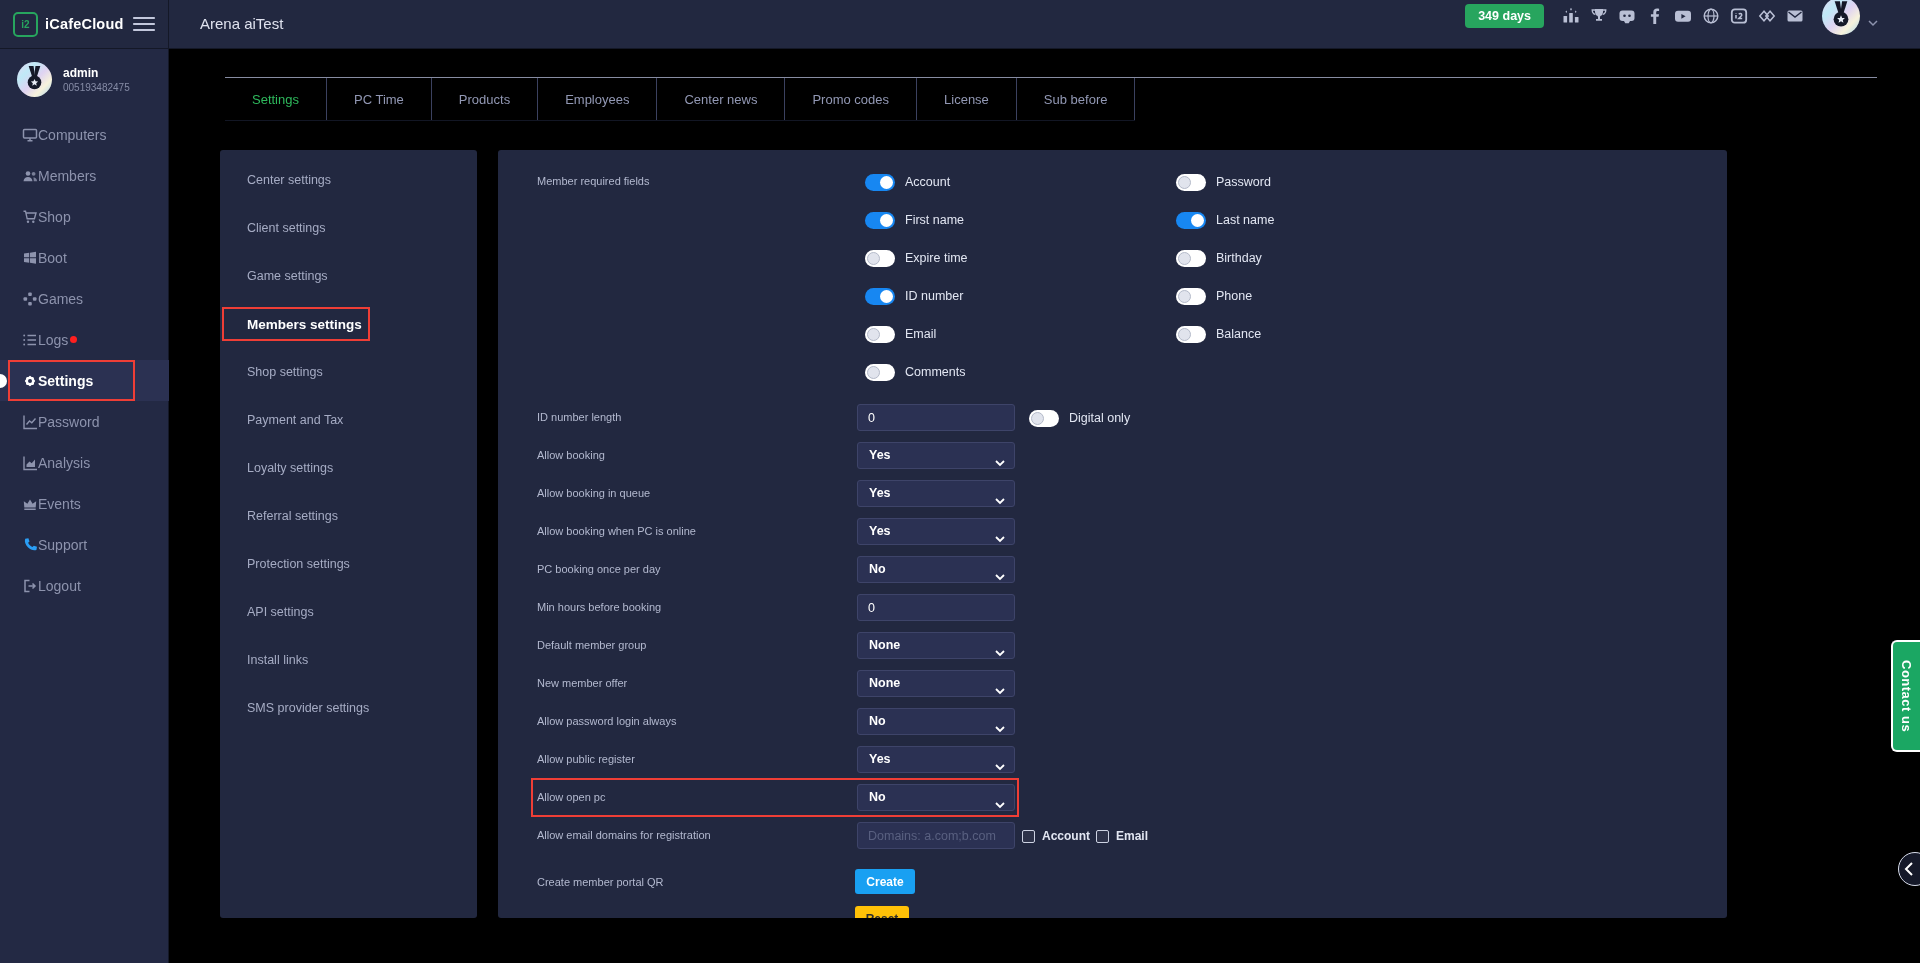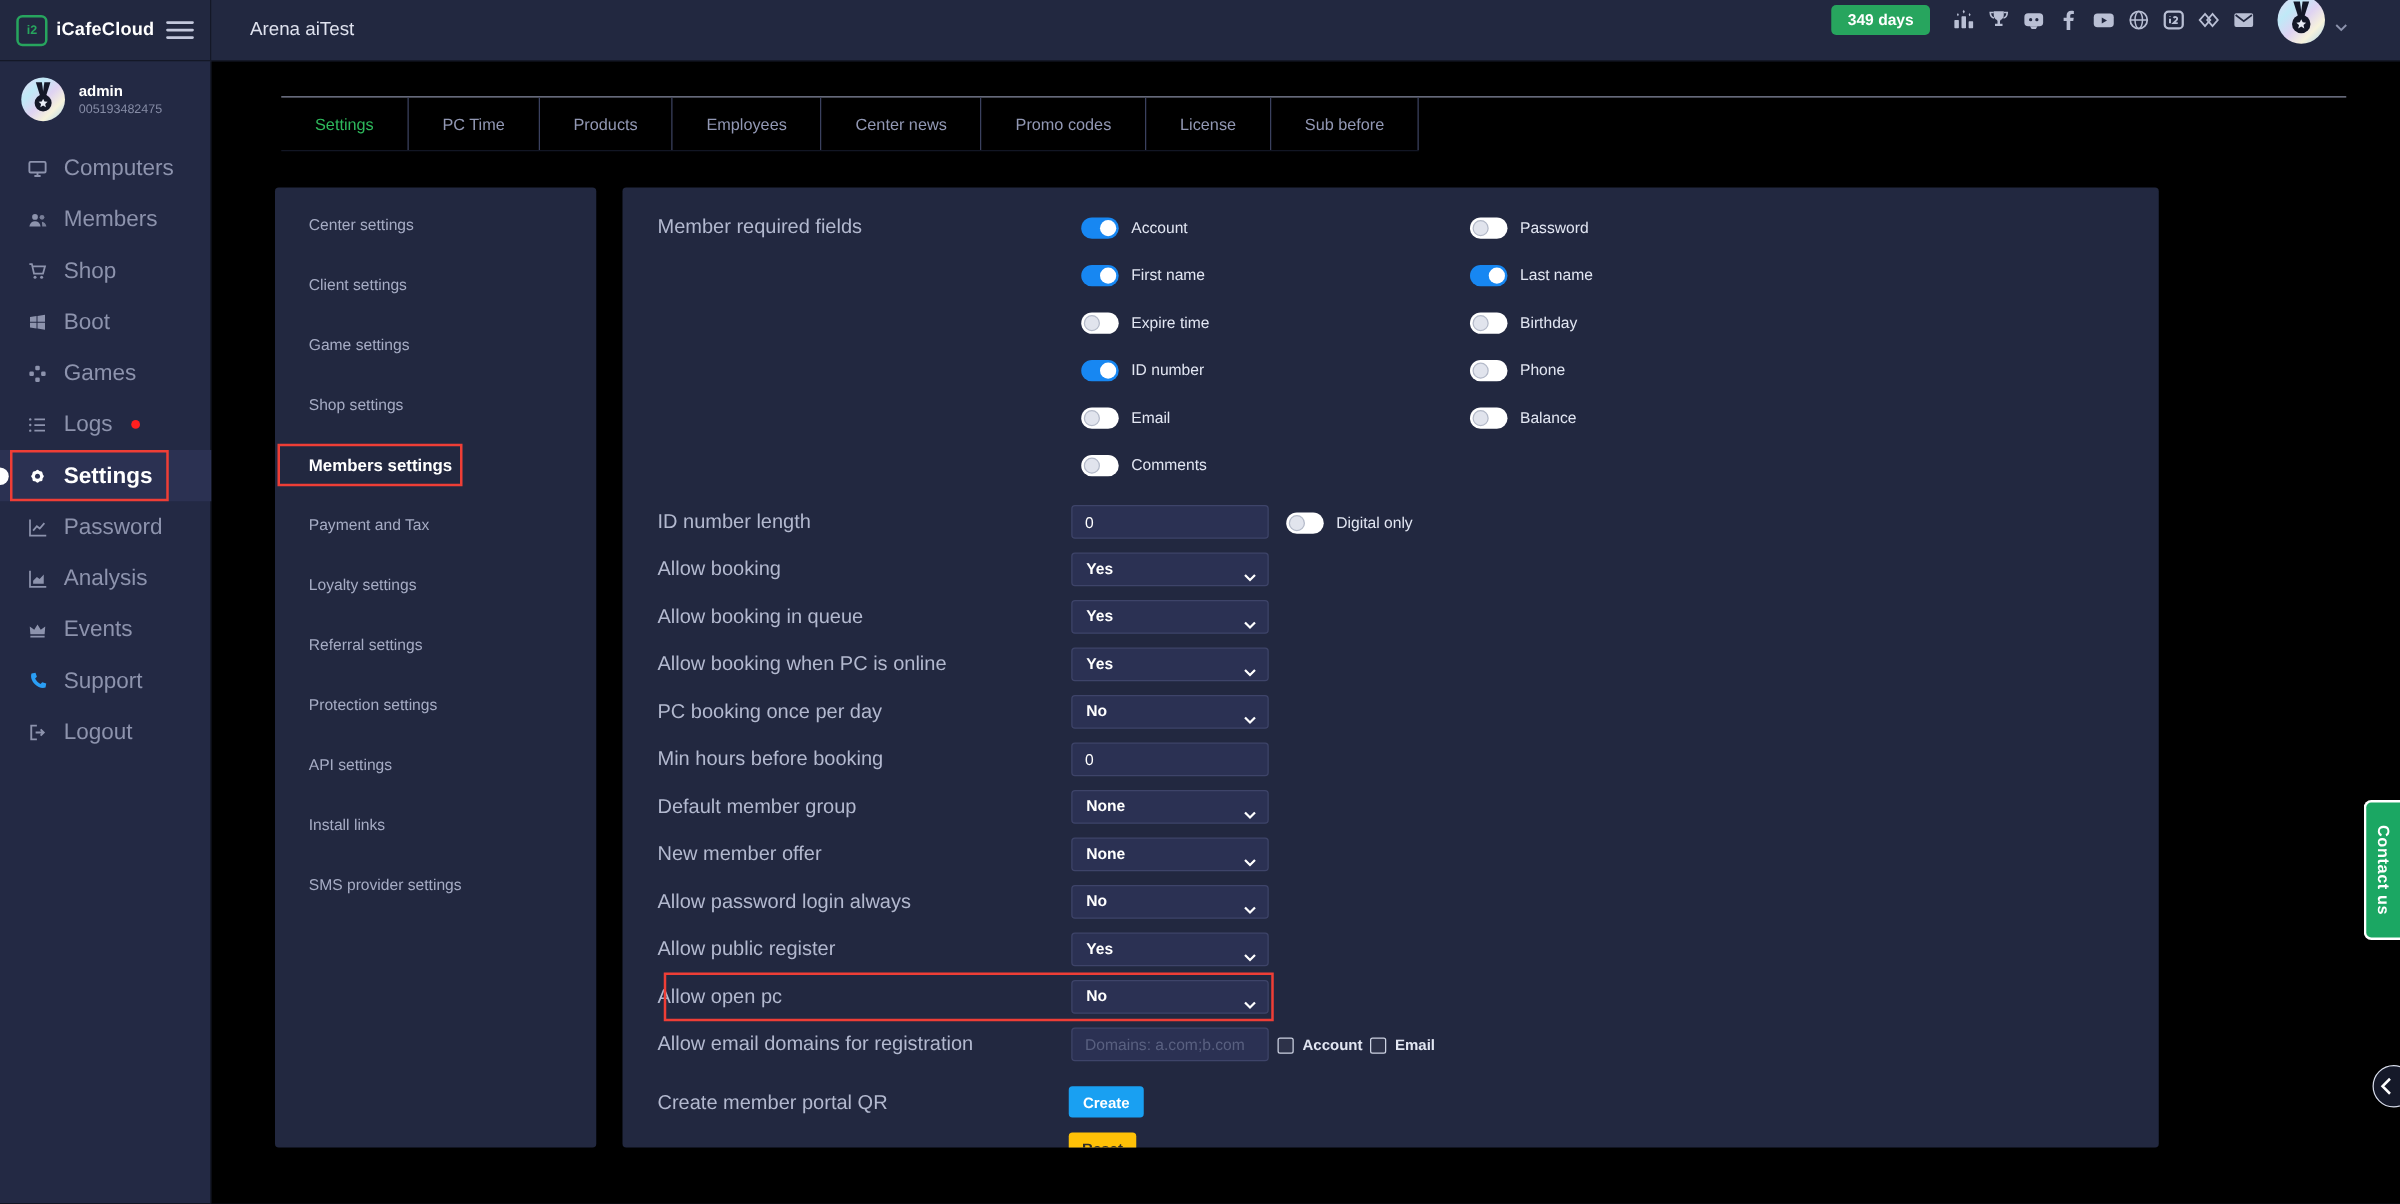--- a/index.html
+++ b/index.html
@@ -22,41 +22,41 @@
   .tb-caret{width:10px;height:7px;color:#8d93ad;margin-left:4px;cursor:pointer;}
   
   .sidebar{position:absolute;left:0;top:48px;width:169px;height:915px;background:#232944;border-right:1px solid #141827;box-sizing:border-box;}
   .user-block{position:absolute;left:17px;top:14px;display:flex;align-items:center;gap:11px;}
   .user-avatar{width:35px;height:35px;border-radius:50%;overflow:hidden;flex:none;
           background:linear-gradient(135deg,#e8d9f5 0%,#bfe9f7 28%,#dfd3f2 52%,#f7f3dc 74%,#a9d4f0 100%);}
   .user-avatar svg{width:35px;height:35px;display:block;}
   .user-name{color:#fff;font-size:12px;font-weight:bold;line-height:15px;}
   .user-id{color:#868ca6;font-size:10px;line-height:13px;}
   .nav{position:absolute;left:0;top:66px;width:169px;}
-  .nav-item{position:relative;height:41px;display:flex;align-items:center;padding-left:22px;gap:13px;color:#8d93ad;font-size:18px;cursor:pointer;box-sizing:border-box;}
+  .nav-item{position:relative;height:41px;display:flex;align-items:center;padding-left:22px;color:#8d93ad;font-size:14px;cursor:pointer;box-sizing:border-box;}
   .nav-item.active{background:#2b3152;color:#fff;font-weight:bold;}
   .nav-item.active::before{content:"";position:absolute;left:-7px;top:50%;margin-top:-7px;width:14px;height:14px;border-radius:50%;background:#fff;}
   .nav-icon{width:16px;height:16px;flex:none;}
   .nav-icon svg{width:16px;height:16px;display:block;}
   .nav-icon.support-blue{color:#2a9ef5;}
   .red-dot{width:7px;height:7px;border-radius:50%;background:#ff1f1f;margin-left:2px;}
   .red-outline{position:absolute;border:2px solid #ef3e36;box-sizing:border-box;pointer-events:none;}
   .nav-red{left:8px;top:0;width:127px;height:41px;}
   
   .tabs-rule{position:absolute;left:225px;top:77px;width:1652px;height:1px;background:#878ca2;}
   .tabs{position:absolute;left:225px;top:78px;height:42px;display:flex;border-bottom:1px solid #121624;}
   .tab{display:flex;align-items:center;padding:0 27px;font-size:13px;color:#9298b4;border-right:1px solid #3b415f;cursor:pointer;}
   .tab.active{color:#2eb85c;}
   
   .menu-panel{position:absolute;left:220px;top:150px;width:257px;height:768px;background:#222840;border-radius:3px;padding-top:6px;box-sizing:border-box;}
   .menu-item{position:relative;height:48px;display:flex;align-items:center;padding-left:27px;color:#a6acc4;font-size:12.5px;cursor:pointer;}
   .menu-item.active{color:#fff;font-weight:bold;font-size:13.5px;}
   .menu-red{left:2px;top:7px;width:148px;height:34px;}
   .main-panel{position:absolute;left:498px;top:150px;width:1229px;height:768px;background:#222840;border-radius:3px;overflow:hidden;}
-  .f-label{position:absolute;left:28px;color:#b3b9cf;font-size:16px;line-height:27px;white-space:nowrap;}
+  .f-label{position:absolute;left:39px;color:#b3b9cf;font-size:11px;line-height:27px;white-space:nowrap;}
   
   .tgl-row{position:absolute;height:18px;display:flex;align-items:center;gap:10px;}
   .pill{position:relative;width:30px;height:17px;border-radius:9px;flex:none;cursor:pointer;}
   .pill.on{background:#1787f2;}
   .pill.off{background:#fff;}
   .knob{position:absolute;top:2px;width:13px;height:13px;border-radius:50%;}
   .pill.on .knob{right:2px;background:#fff;}
   .pill.off .knob{left:2px;background:#e1e4ed;border:1px solid #b4bac9;box-sizing:border-box;}
   .tgl-label{color:#e2e6f2;font-size:12.5px;white-space:nowrap;}
   
@@ -330,26 +330,26 @@
   <div class="menu-panel" id="menu-panel">
       <div class="menu-item">
         <span>Center settings</span>
       </div>
       <div class="menu-item">
         <span>Client settings</span>
       </div>
       <div class="menu-item">
         <span>Game settings</span>
       </div>
-      <div class="menu-item">
-        <span>Shop settings</span>
-      </div>
       <div class="menu-item active">
         <span>Members settings</span>
         <span class="red-outline menu-red"></span>
+      </div>
+      <div class="menu-item">
+        <span>Shop settings</span>
       </div>
       <div class="menu-item">
         <span>Payment and Tax</span>
       </div>
       <div class="menu-item">
         <span>Loyalty settings</span>
       </div>
       <div class="menu-item">
         <span>Referral settings</span>
       </div>

